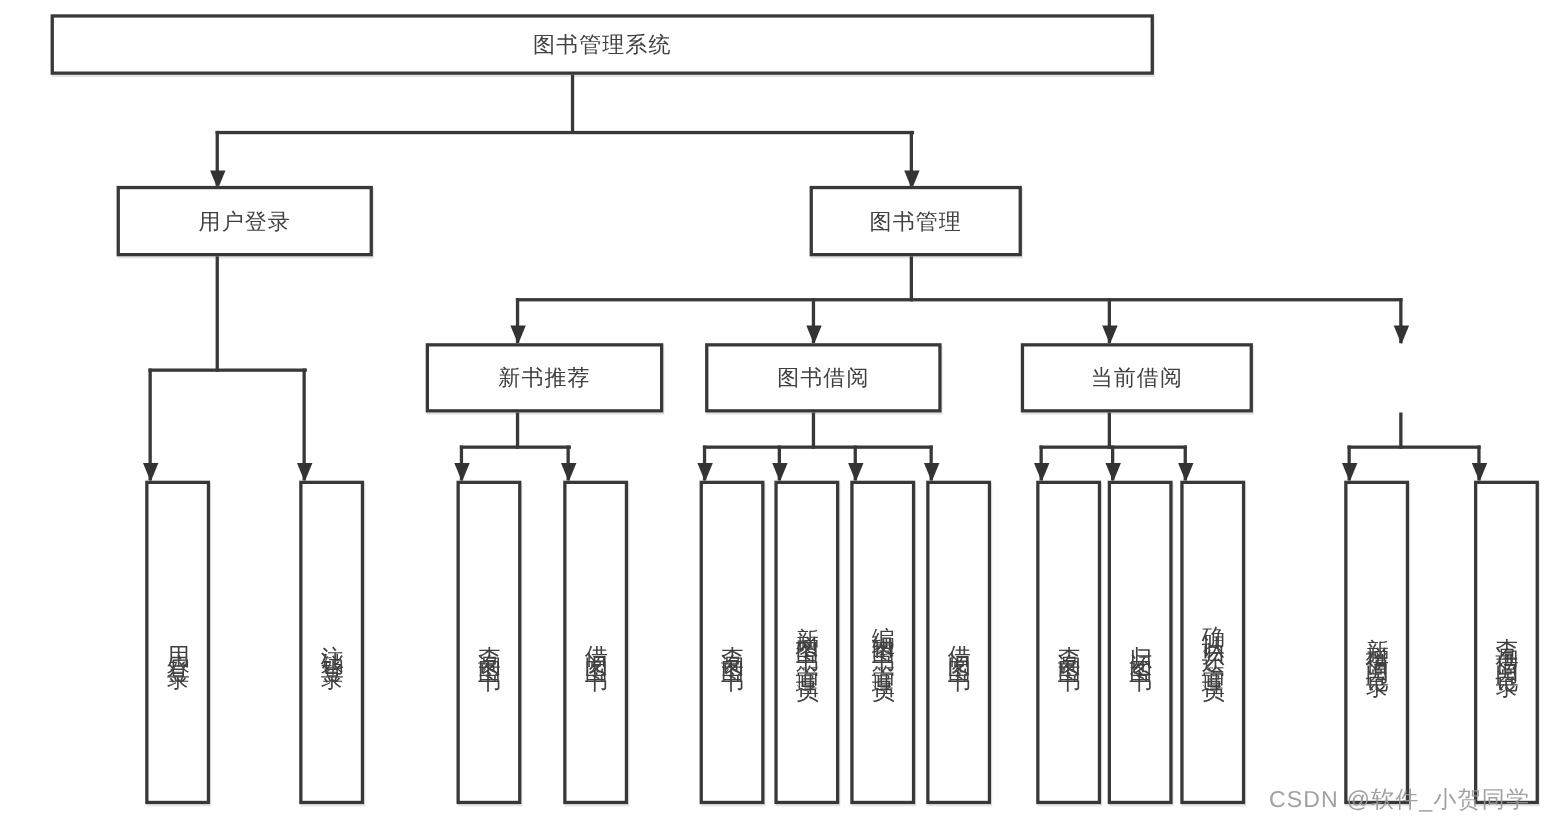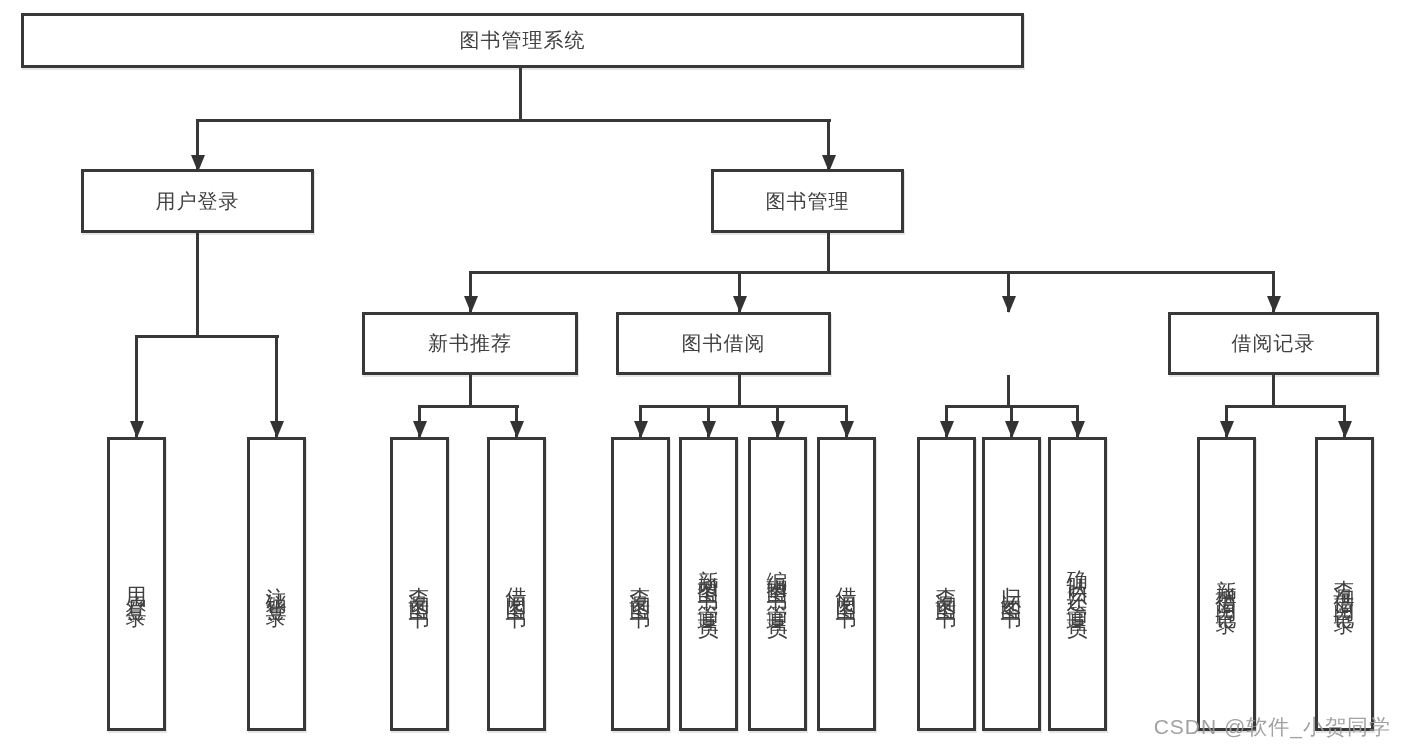--- a/index.html
+++ b/index.html
@@ -13,20 +13,21 @@
   .box{
     position:absolute;
     box-sizing:border-box;
     border:3px solid #383838;
     background:#ffffff;
     color:#404040;
     display:flex;
     align-items:center;
     justify-content:center;
     box-shadow:1px 2px 0 rgba(0,0,0,0.10);
+    margin-left:25px;
   }
   .hbox{font-size:20px;letter-spacing:1px;}
   .vbox{
     font-size:21px;
     writing-mode:vertical-rl;
     text-orientation:mixed;
     letter-spacing:7px;
     line-height:53px;
   }
   .vline{position:absolute;width:3px;background:#383838;}
@@ -76,21 +77,21 @@
 
   <div class="vline" style="left:827px;top:233px;height:41px"></div>
   <div class="hline" style="left:469px;top:271px;width:806px"></div>
   <div class="drop" style="left:469px;top:271px;height:41px"></div>
   <div class="drop" style="left:738px;top:271px;height:41px"></div>
   <div class="drop" style="left:1007px;top:271px;height:41px"></div>
   <div class="drop" style="left:1272px;top:271px;height:41px"></div>
 
   <div class="box hbox" style="left:362px;top:312px;width:216px;height:63px">新书推荐</div>
   <div class="box hbox" style="left:616px;top:312px;width:215px;height:63px">图书借阅</div>
-  <div class="box hbox" style="left:1168px;top:312px;width:211px;height:63px">借阅记录</div>
+  <div class="box hbox" style="left:903px;top:312px;width:211px;height:63px">当前借阅</div>
 
   <div class="vline" style="left:469px;top:375px;height:33px"></div>
   <div class="hline" style="left:418px;top:405px;width:101px"></div>
   <div class="drop" style="left:418px;top:405px;height:32px"></div>
   <div class="drop" style="left:515px;top:405px;height:32px"></div>
 
   <div class="vline" style="left:738px;top:375px;height:33px"></div>
   <div class="hline" style="left:639px;top:405px;width:209px"></div>
   <div class="drop" style="left:639px;top:405px;height:32px"></div>
   <div class="drop" style="left:707px;top:405px;height:32px"></div>

